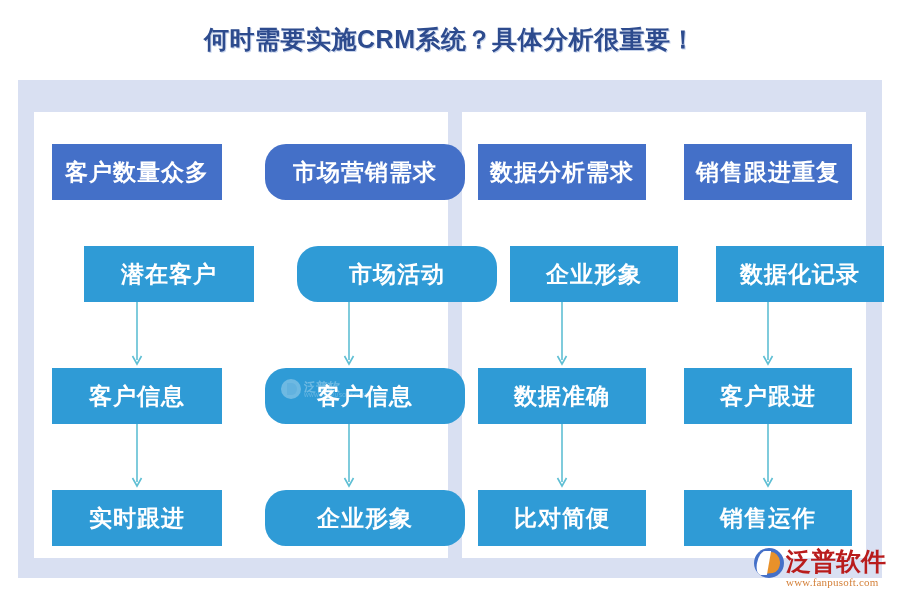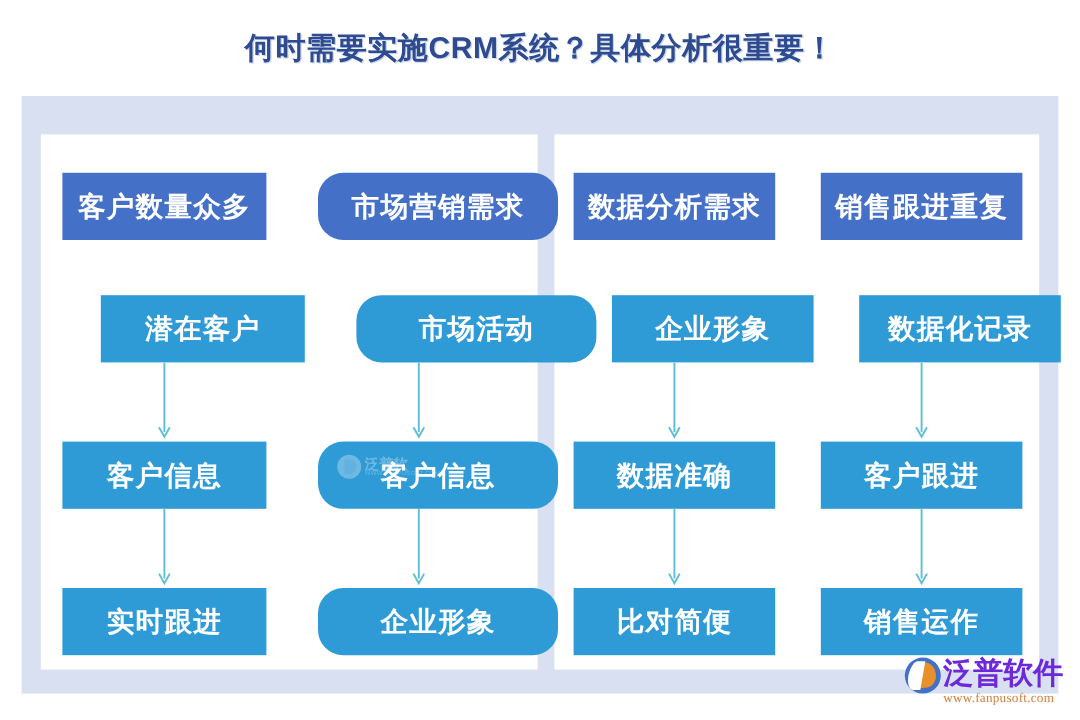--- a/index.html
+++ b/index.html
@@ -178,21 +178,21 @@
   }
   .logo-txt {
     display: flex;
     flex-direction: column;
     line-height: 1;
     padding-top: 2px;
   }
   .logo-cn {
     font-size: 25px;
     font-weight: bold;
-    color: #6d28d9;
+    color: #b91c1c;
     letter-spacing: 0px;
     white-space: nowrap;
   }
   .logo-url {
     font-size: 11px;
     color: #d4813a;
     letter-spacing: .2px;
     margin-top: 3px;
     font-family: "Liberation Serif", "DejaVu Serif", serif;
     white-space: nowrap;

